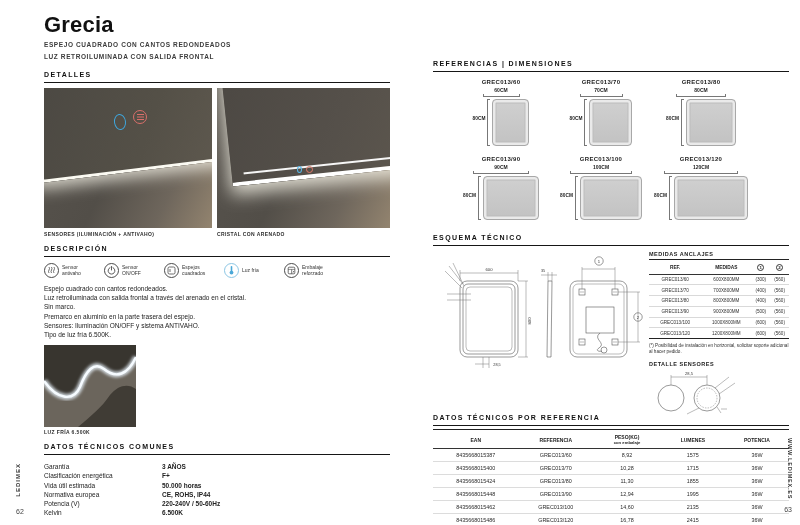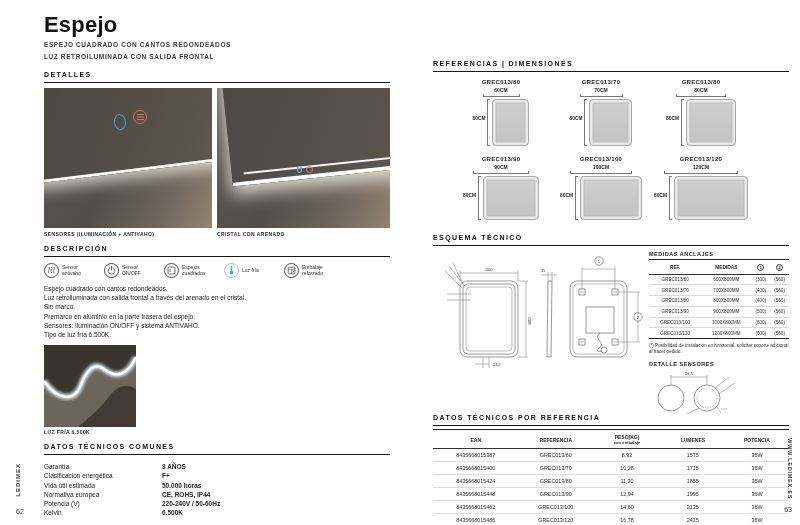--- a/index.html
+++ b/index.html
@@ -102,21 +102,21 @@
   #site-right { position: absolute; right: 7px; bottom: 26px; font-size: 5.5px; letter-spacing: .8px; }
   #page-num-right { position: absolute; right: 8px; bottom: 12px; font-size: 7px; color: #444; }
   svg text { font-family: "Liberation Sans", sans-serif; fill: #333; }
   .draw-stroke { stroke: #555; stroke-width: .6; fill: none; }
   .dim-stroke { stroke: #777; stroke-width: .5; fill: none; }
 </style>
 </head>
 <body>
 
 <div id="left-col">
-  <div class="title">Espejo</div>
+  <div class="title">Grecia</div>
   <div class="subtitle">ESPEJO CUADRADO CON CANTOS REDONDEADOS</div>
   <div class="subtitle">LUZ RETROILUMINADA CON SALIDA FRONTAL</div>
 
   <div class="sec-h mt10">DETALLES</div>
 
   <div class="photos">
     <div class="photo photo-a">
       <div class="panel-a"></div>
       <span class="ring ring-blue"></span>
       <span class="ring ring-red">

